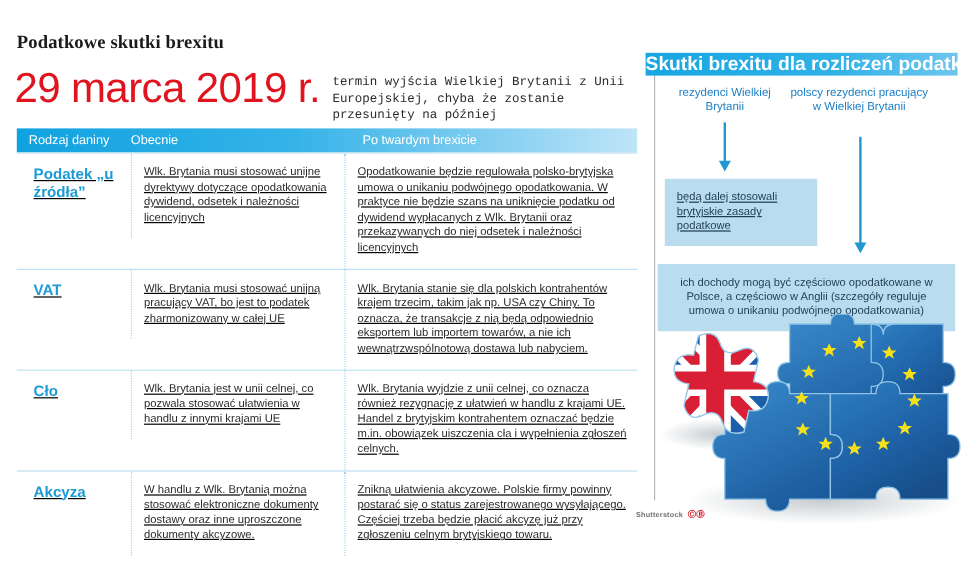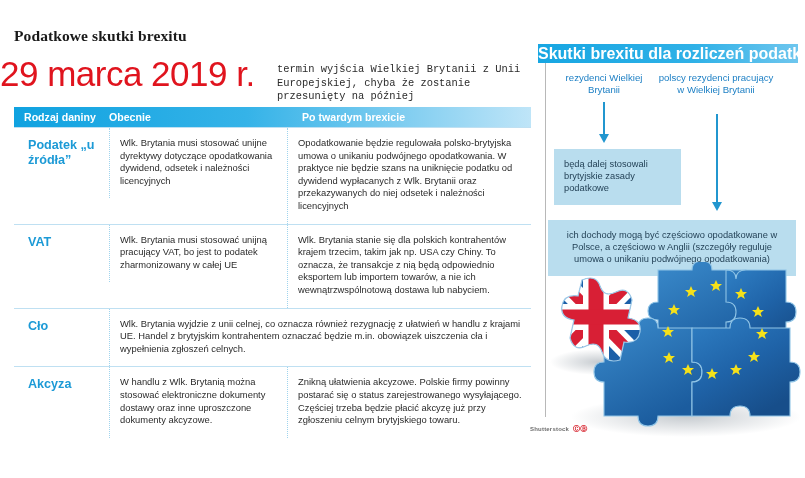--- a/index.html
+++ b/index.html
@@ -26,21 +26,21 @@
     left: 14px;
     top: 27px;
     font-family: "Liberation Serif", serif;
     font-weight: bold;
     font-size: 15.5px;
     color: #1a1a1a;
     letter-spacing: 0.1px;
   }
   .bigdate {
     position: absolute;
-    left: 0;
+    left: 12px;
     top: 55px;
     font-family: "Liberation Sans", sans-serif;
     font-weight: normal;
     font-size: 35px;
     line-height: 38px;
     color: #e0141e;
     letter-spacing: -0.5px;
   }
   .datenote {
     position: absolute;
@@ -62,37 +62,38 @@
   }
   .thead {
     position: relative;
     height: 20px;
     background: linear-gradient(to right, #10a2e0 0%, #35b3e8 45%, #7fcdf0 75%, #bfe5f8 100%);
   }
   .thead .th {
     position: absolute;
     top: 4px;
     color: #ffffff;
-    font-weight: bold;
+    font-weight: normal;
     font-size: 10.6px;
     white-space: nowrap;
     text-align: right;
   }
   .th-c0 { left: 10px; }
   .th-c1 { left: 95px; }
   .th-c2 { left: 268px; margin-left: 20px; }
 
   .trow {
     position: relative;
     border-top: 1.5px solid #bfe0f2;
   }
   .trow:first-of-type { border-top: none; }
   .tcells {
     display: flex;
     align-items: flex-start;
+    text-decoration: underline;
   }
   .cell {
     box-sizing: border-box;
     padding: 9px 8px 11px 10px;
     font-size: 9.4px;
     line-height: 12.6px;
     color: #2b2b2b;
   }
   .cell-kind {
     width: 95px;
@@ -174,20 +175,21 @@
     color: #1f3d52;
     font-size: 9.3px;
     line-height: 12.2px;
     box-sizing: border-box;
   }
   .rbox-1 {
     left: 18px; top: 105px;
     width: 127px;
     padding: 9px 8px 10px 10px;
     text-align: left;
+    text-decoration: underline;
   }
   .rbox-2 {
     left: 12px; top: 176px;
     width: 248px;
     padding: 9px 8px 10px 8px;
     text-align: center;
   }
 
   
   .puzzle {
@@ -241,20 +243,21 @@
       <div class="tcells">
         <div class="cell cell-kind">VAT</div>
         <div class="cell cell-now">Wlk. Brytania musi stosować unijną pracujący VAT, bo jest to podatek zharmonizowany w całej UE</div>
         <div class="cell cell-hard">Wlk. Brytania stanie się dla polskich kontrahentów krajem trzecim, takim jak np. USA czy Chiny. To oznacza, że transakcje z nią będą odpowiednio eksportem lub importem towarów, a nie ich wewnątrzwspólnotową dostawa lub nabyciem.</div>
       </div>
     </div>
 
     <div class="trow">
       <div class="tcells">
         <div class="cell cell-kind">Cło</div>
+        <div class="cell cell-now">Wlk. Brytania jest w unii celnej, co pozwala stosować ułatwienia w handlu z innymi krajami UE</div>
         <div class="cell cell-hard">Wlk. Brytania wyjdzie z unii celnej, co oznacza również rezygnację z ułatwień w handlu z krajami UE. Handel z brytyjskim kontrahentem oznaczać będzie m.in. obowiązek uiszczenia  cła i wypełnienia zgłoszeń celnych.</div>
       </div>
     </div>
 
     <div class="trow">
       <div class="tcells">
         <div class="cell cell-kind">Akcyza</div>
         <div class="cell cell-now">W handlu z Wlk. Brytanią można stosować elektroniczne dokumenty dostawy oraz inne uproszczone dokumenty akcyzowe.</div>
         <div class="cell cell-hard">Znikną ułatwienia akcyzowe. Polskie firmy powinny postarać się o status zarejestrowanego wysyłającego. Częściej trzeba będzie płacić akcyzę już przy zgłoszeniu celnym brytyjskiego towaru.</div>
       </div>

